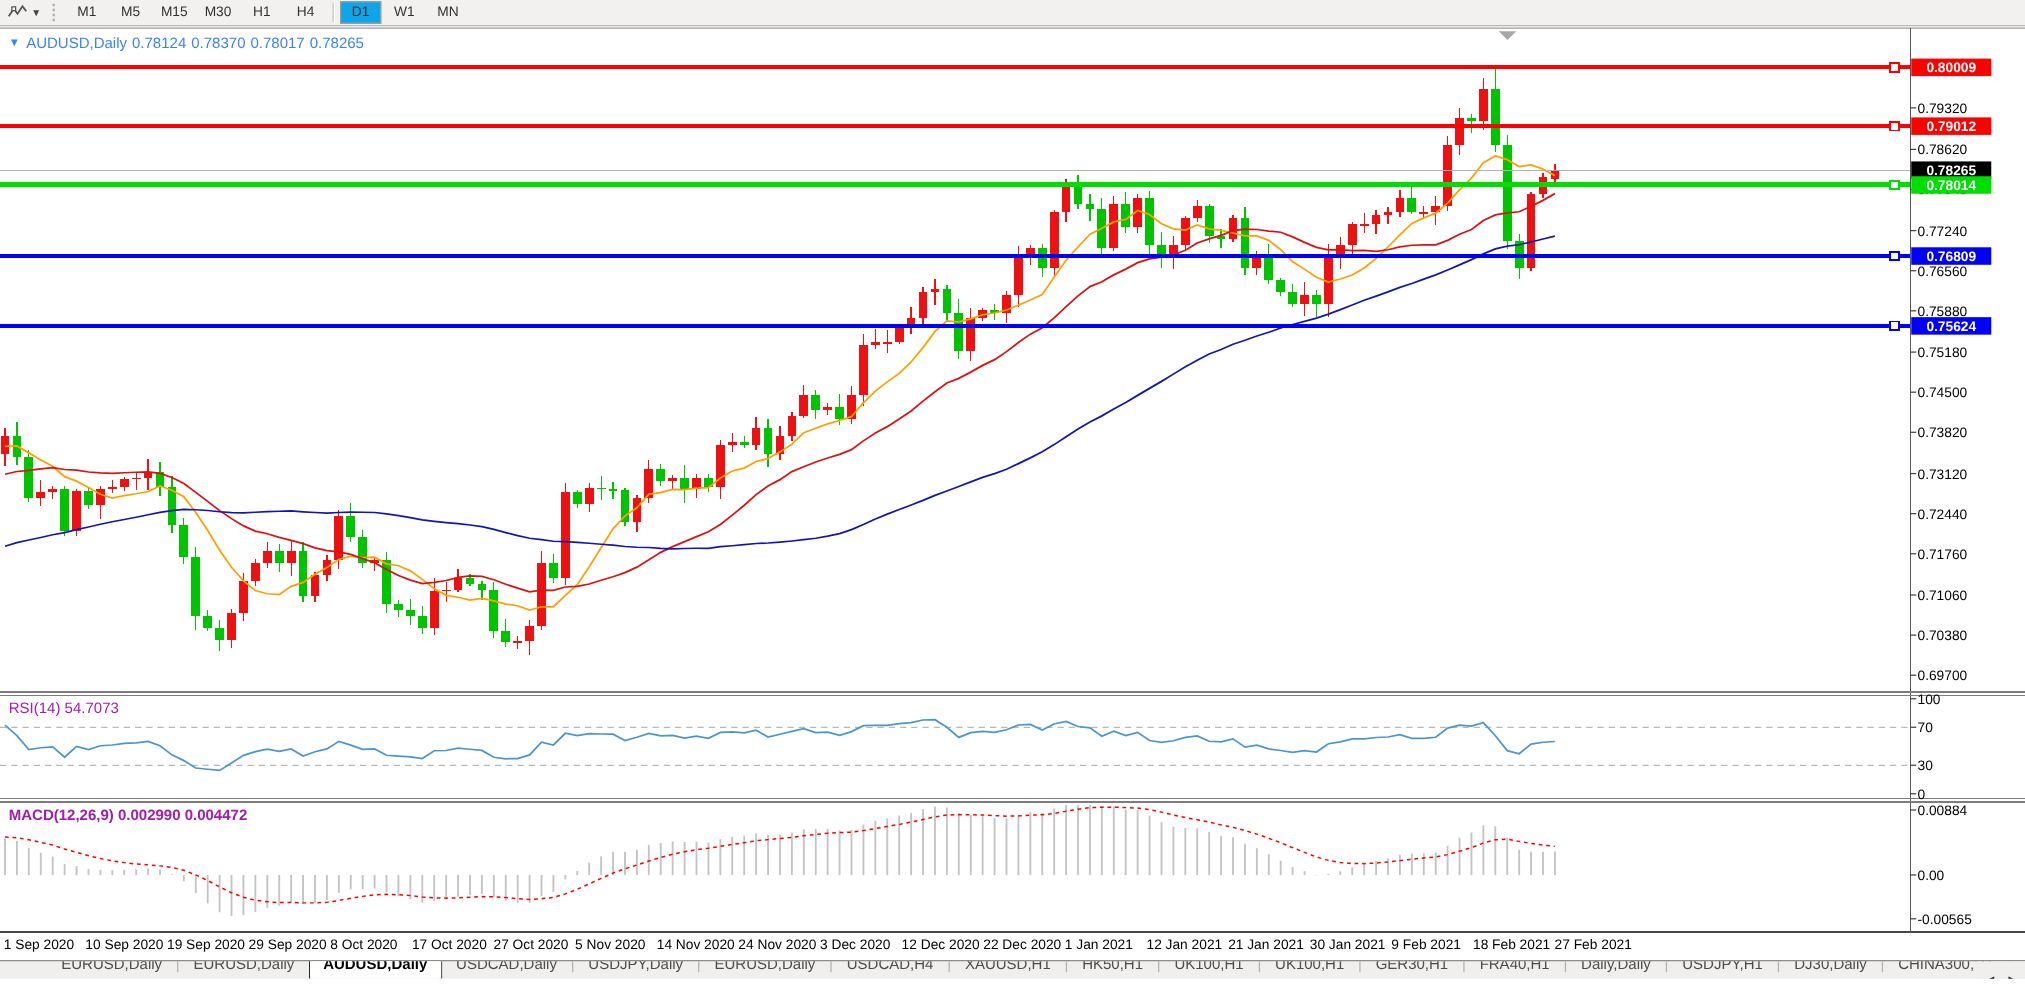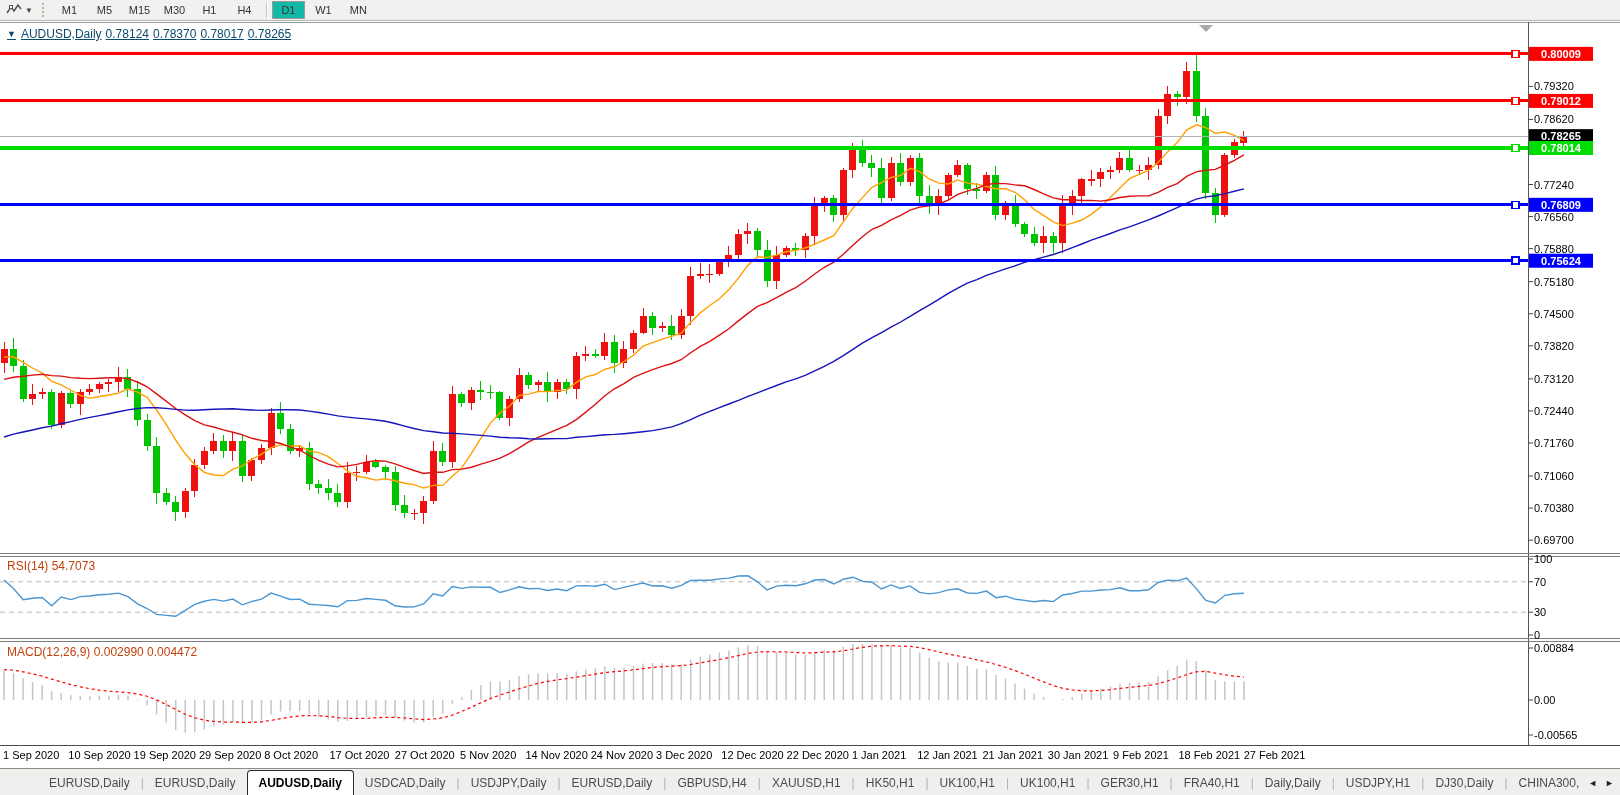--- a/index.html
+++ b/index.html
@@ -8,40 +8,40 @@
   #screen{position:relative;width:1620px;height:795px;background:#fff;overflow:hidden;}
 
   
   .toolbar{position:absolute;left:0;top:0;width:1620px;height:21px;background:#f2f1ef;
            border-bottom:1px solid #b9b6b1;display:flex;align-items:center;font-size:11px;color:#222;}
   .tool-icon-wrap{display:flex;align-items:center;padding:0 4px 0 6px;height:100%;}
   .tool-caret{font-size:8px;color:#444;margin-left:3px;}
   .toolbar-grip{width:5px;height:14px;margin:0 5px;border-left:2px dotted #b5b2ad;}
   .tf-btn{min-width:33px;text-align:center;padding:2px 4px;margin:16px 1px;border:1px solid transparent;
           cursor:default;color:#333;}
-  .tf-btn.active{background:#14b8a6;border:1px solid #9c9a96;}
+  .tf-btn.active{background:#0ea5e9;border:1px solid #9c9a96;}
   .tool-sep{width:1px;height:16px;background:#c9c6c1;margin:0 4px;box-shadow:1px 0 0 #fff;}
 
   
   .win-edge{position:absolute;left:0;top:22px;width:1620px;height:1px;background:#9a9a9a;}
-  .chart-header{position:absolute;left:7px;top:27px;font-size:12px;color:#0c4a6e;white-space:nowrap;text-decoration:underline;}
+  .chart-header{position:absolute;left:7px;top:27px;font-size:12px;color:#3b82f6;white-space:nowrap;}
   .chart-header .tri{font-size:9px;margin-right:5px;position:relative;top:-1px;}
   .chart-header span{margin-right:4px;}
 
   
-  .panel-label{position:absolute;left:7px;font-size:12px;color:#c2410c;white-space:nowrap;}
+  .panel-label{position:absolute;left:7px;font-size:12px;color:#a21caf;white-space:nowrap;}
   #rsi-label{top:559px;}
-  #macd-label{top:645px;}
+  #macd-label{top:645px;font-weight:bold;}
 
   
   #chart-svg{position:absolute;left:0;top:22px;}
   #chart-svg text{font-family:"Liberation Sans", sans-serif;}
 
   
-  .tabbar{position:absolute;left:0;top:768px;width:1620px;height:27px;background:#f0efed;
+  .tabbar{position:absolute;left:0;top:768px;width:1620px;height:15px;background:#f0efed;
           border-top:1px solid #8e8c88;display:flex;align-items:flex-end;overflow:hidden;
           padding-left:38px;font-size:12px;color:#4c4c4c;white-space:nowrap;}
   .tab{padding:4px 11px 5px 11px;cursor:default;}
   .tab.active{background:#ffffff;border:1px solid #2b2b2b;border-bottom:none;
               border-radius:4px 4px 0 0;color:#000;font-weight:600;margin-top:-2px;padding-top:5px;z-index:2;}
   .tabsep{color:#b4b2ae;padding:4px 0 5px 0;}
   .tab-arrows{position:absolute;right:0;top:0;height:27px;display:flex;align-items:center;
               background:#f0efed;padding:0 6px 0 8px;gap:8px;font-size:9px;color:#222;z-index:3;}
 </style>
 </head>
@@ -600,21 +600,21 @@
         <span class="tab">EURUSD,Daily</span>
         <span class="tabsep">|</span>
         <span class="tab">EURUSD,Daily</span>
         <span class="tab active">AUDUSD,Daily</span>
         <span class="tab">USDCAD,Daily</span>
         <span class="tabsep">|</span>
         <span class="tab">USDJPY,Daily</span>
         <span class="tabsep">|</span>
         <span class="tab">EURUSD,Daily</span>
         <span class="tabsep">|</span>
-        <span class="tab">GBPUSD,H4</span>
+        <span class="tab">USDCAD,H4</span>
         <span class="tabsep">|</span>
         <span class="tab">XAUUSD,H1</span>
         <span class="tabsep">|</span>
         <span class="tab">HK50,H1</span>
         <span class="tabsep">|</span>
         <span class="tab">UK100,H1</span>
         <span class="tabsep">|</span>
         <span class="tab">UK100,H1</span>
         <span class="tabsep">|</span>
         <span class="tab">GER30,H1</span>

